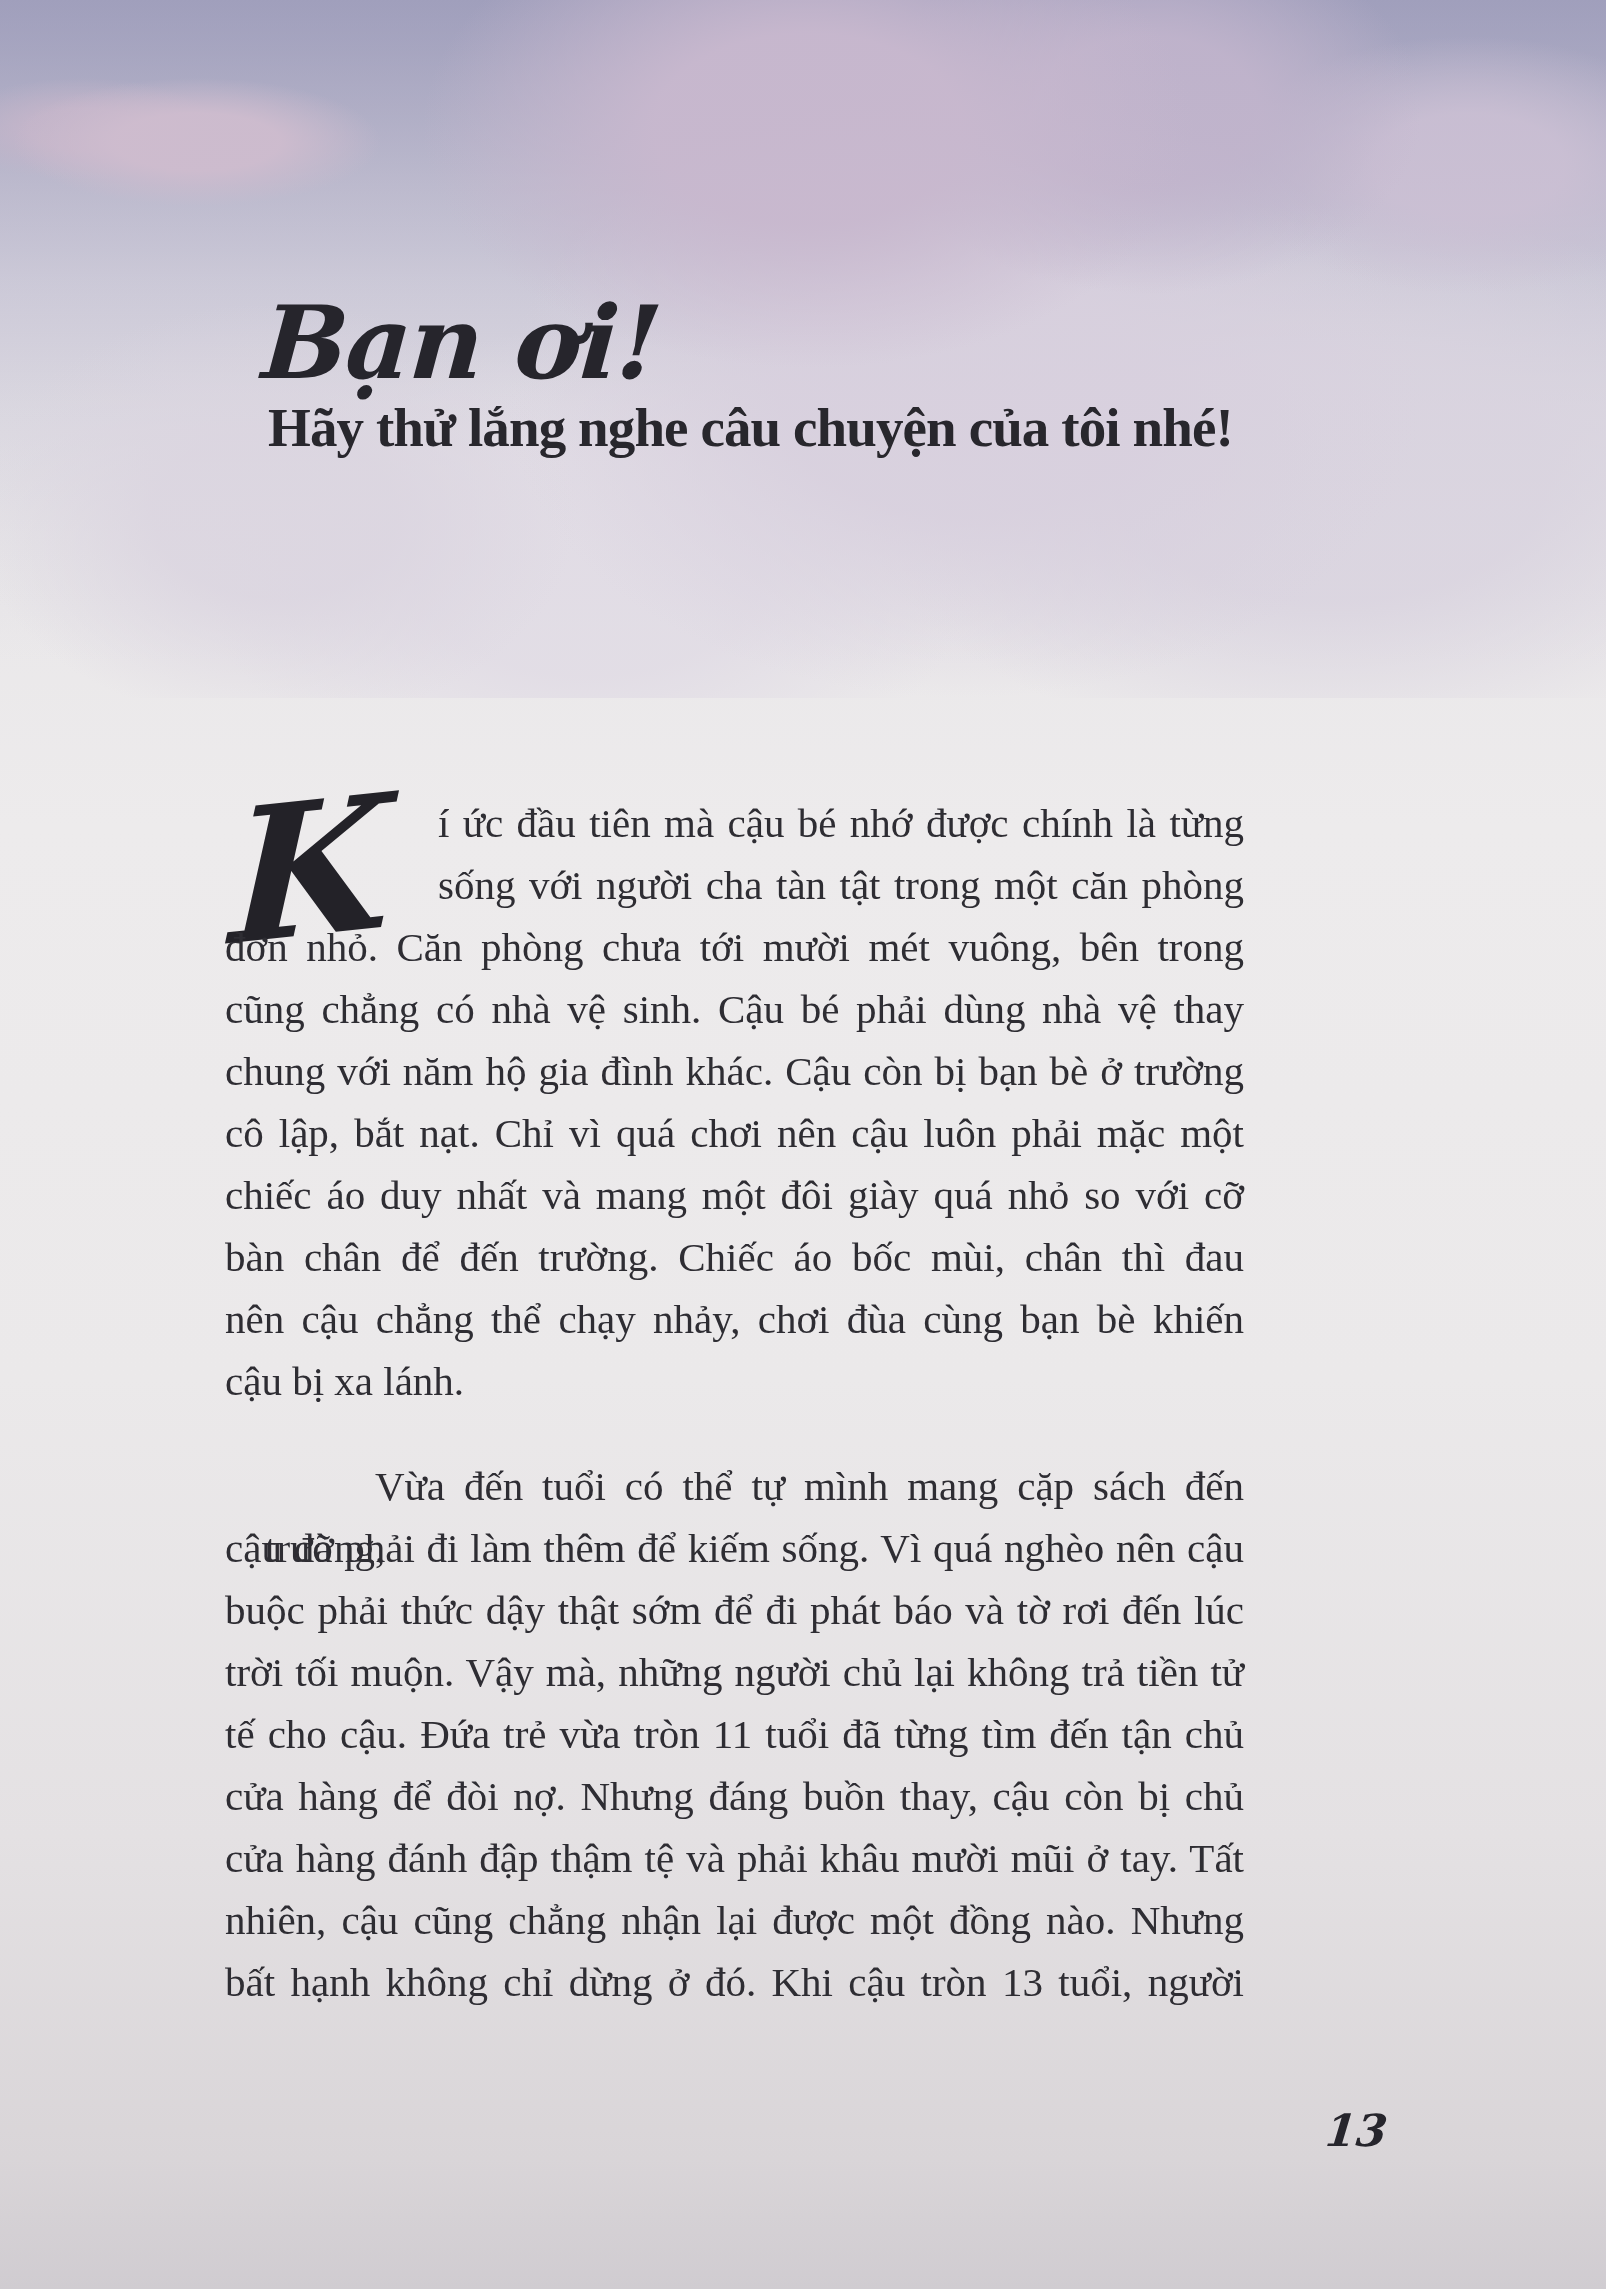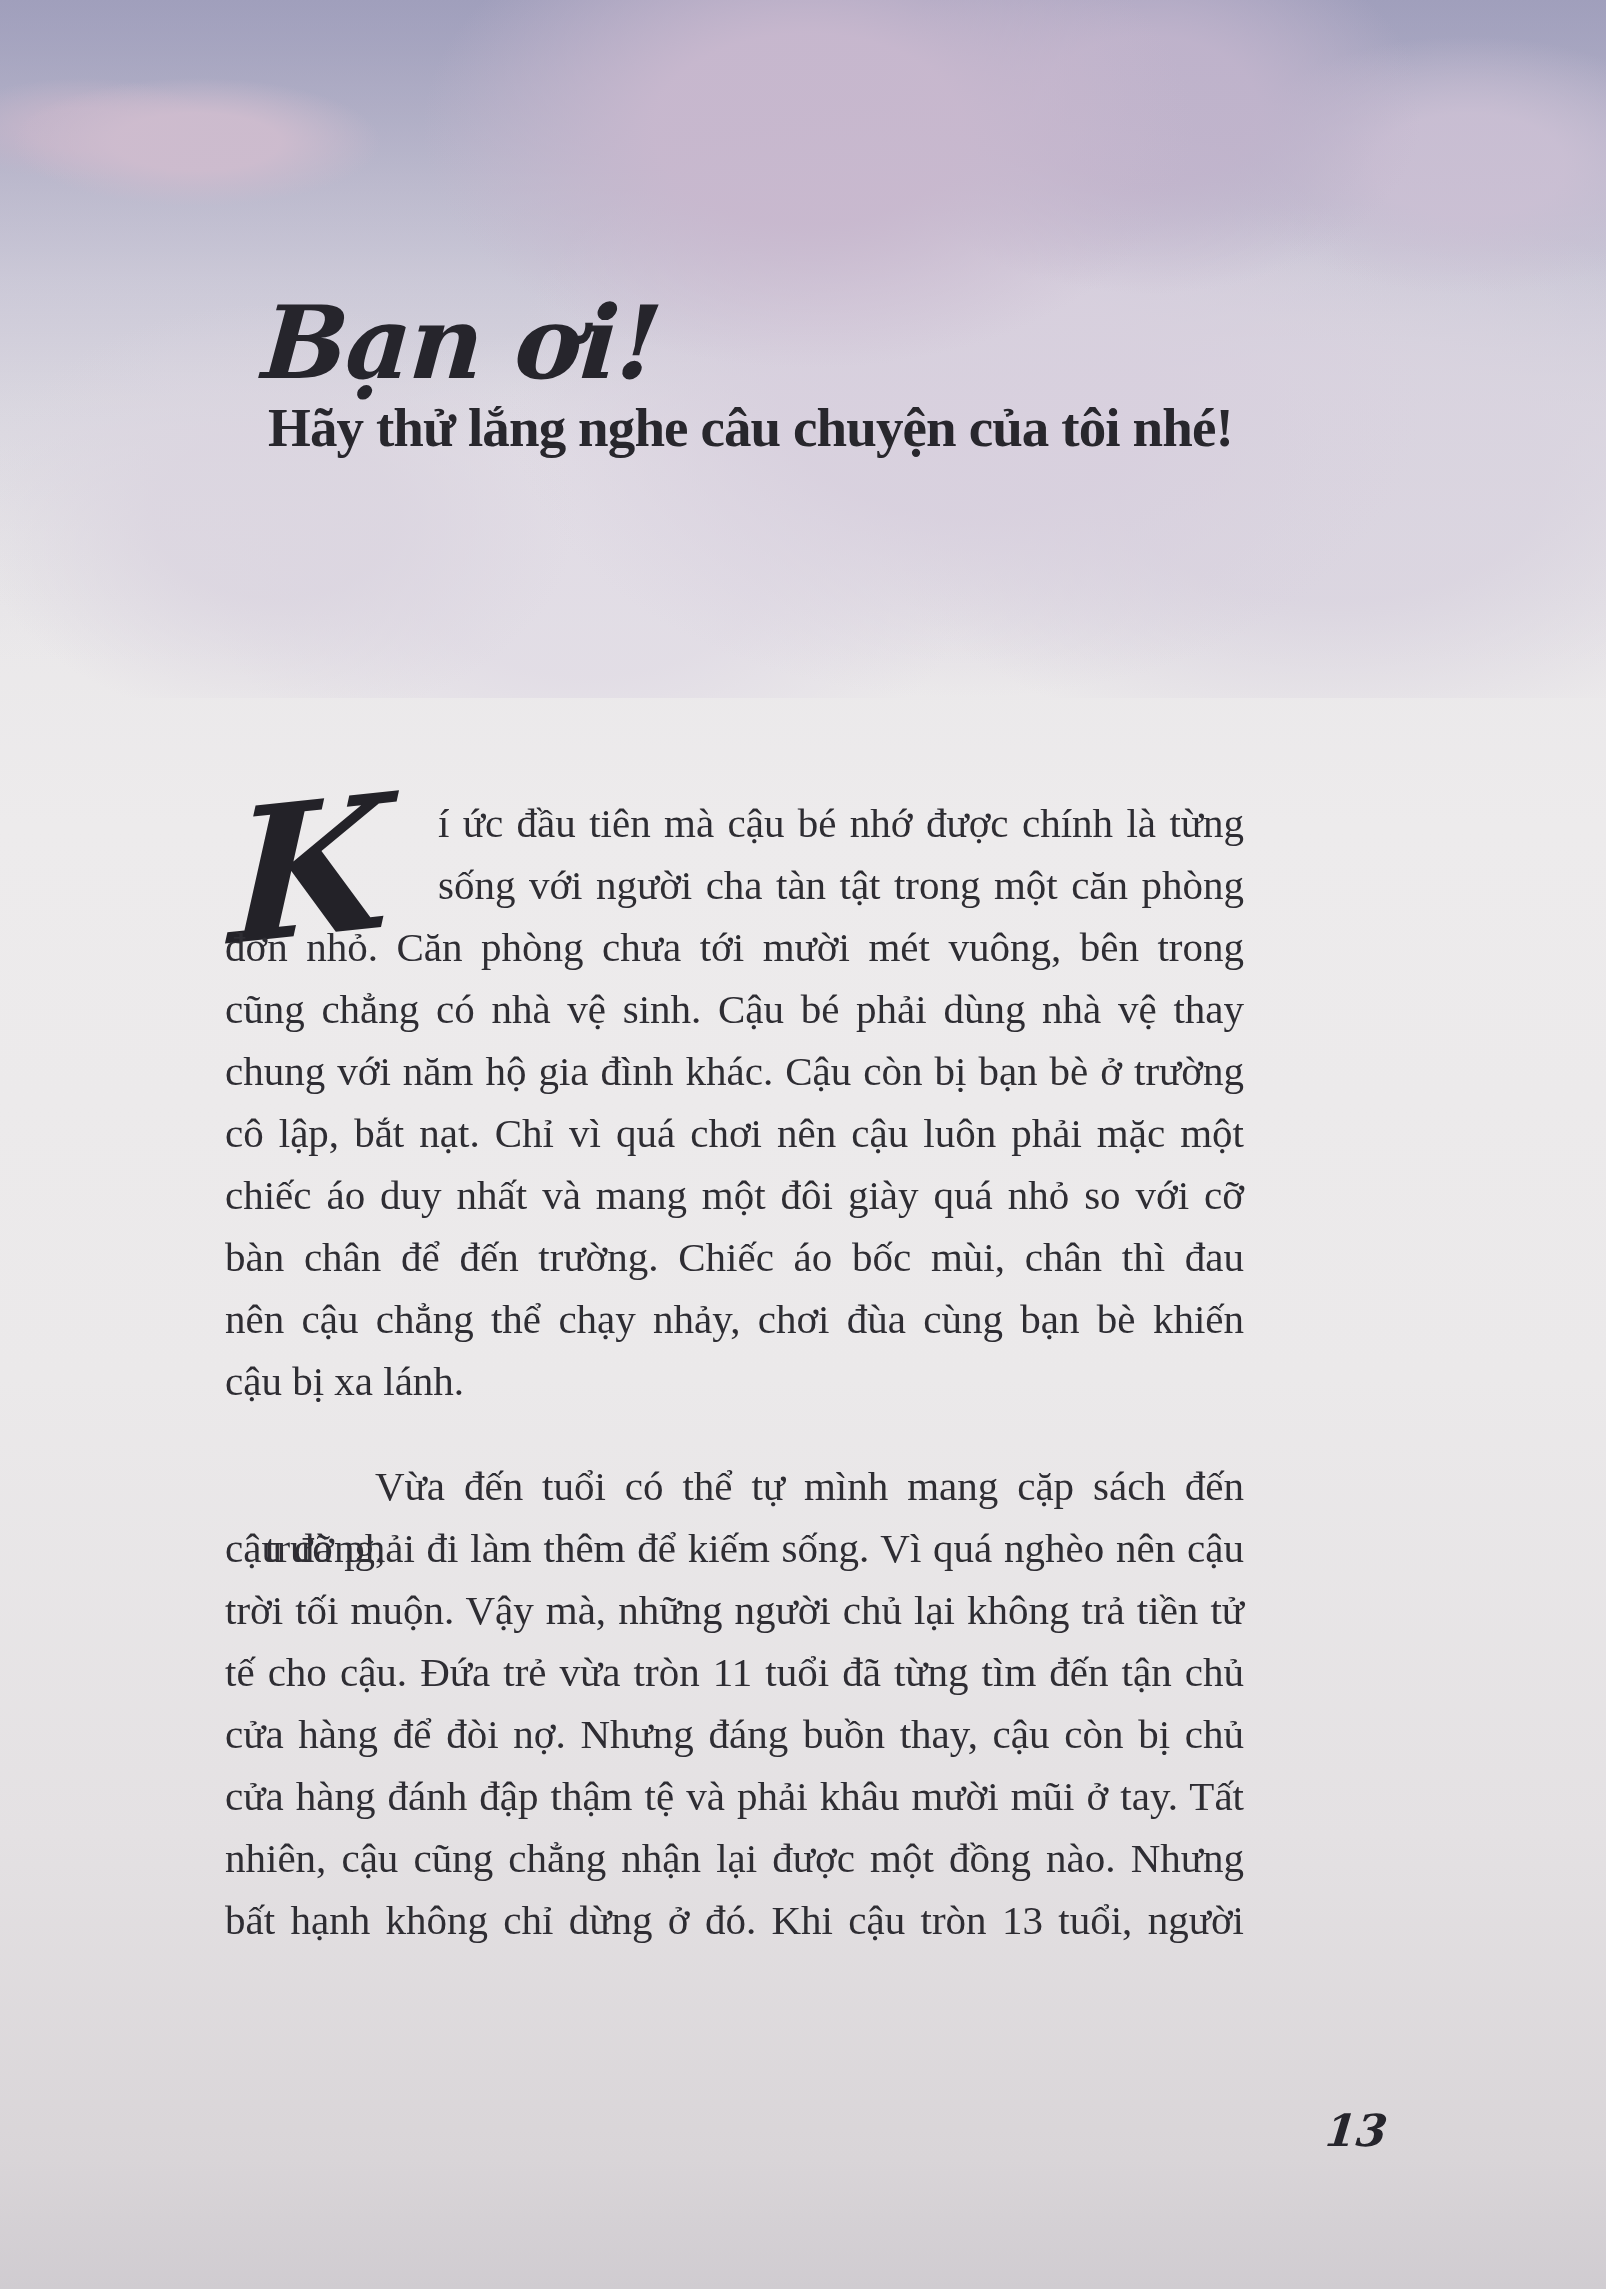--- a/index.html
+++ b/index.html
@@ -110,20 +110,21 @@
     <div class="line">cô lập, bắt nạt. Chỉ vì quá chơi nên cậu luôn phải mặc một</div>
     <div class="line">chiếc áo duy nhất và mang một đôi giày quá nhỏ so với cỡ</div>
     <div class="line">bàn chân để đến trường. Chiếc áo bốc mùi, chân thì đau</div>
     <div class="line">nên cậu chẳng thể chạy nhảy, chơi đùa cùng bạn bè khiến</div>
     <div class="line last-left">cậu bị xa lánh.</div>
   </div>
 
   <div class="para para2">
     <div class="line first-indent">Vừa đến tuổi có thể tự mình mang cặp sách đến trường,</div>
     <div class="line">cậu đã phải đi làm thêm để kiếm sống. Vì quá nghèo nên cậu</div>
+    <div class="line">buộc phải thức dậy thật sớm để đi phát báo và tờ rơi đến lúc</div>
     <div class="line">trời tối muộn. Vậy mà, những người chủ lại không trả tiền tử</div>
     <div class="line">tế cho cậu. Đứa trẻ vừa tròn 11 tuổi đã từng tìm đến tận chủ</div>
     <div class="line">cửa hàng để đòi nợ. Nhưng đáng buồn thay, cậu còn bị chủ</div>
     <div class="line">cửa hàng đánh đập thậm tệ và phải khâu mười mũi ở tay. Tất</div>
     <div class="line">nhiên, cậu cũng chẳng nhận lại được một đồng nào. Nhưng</div>
     <div class="line">bất hạnh không chỉ dừng ở đó. Khi cậu tròn 13 tuổi, người</div>
   </div>
 
   <div class="pagenum">13</div>
 

